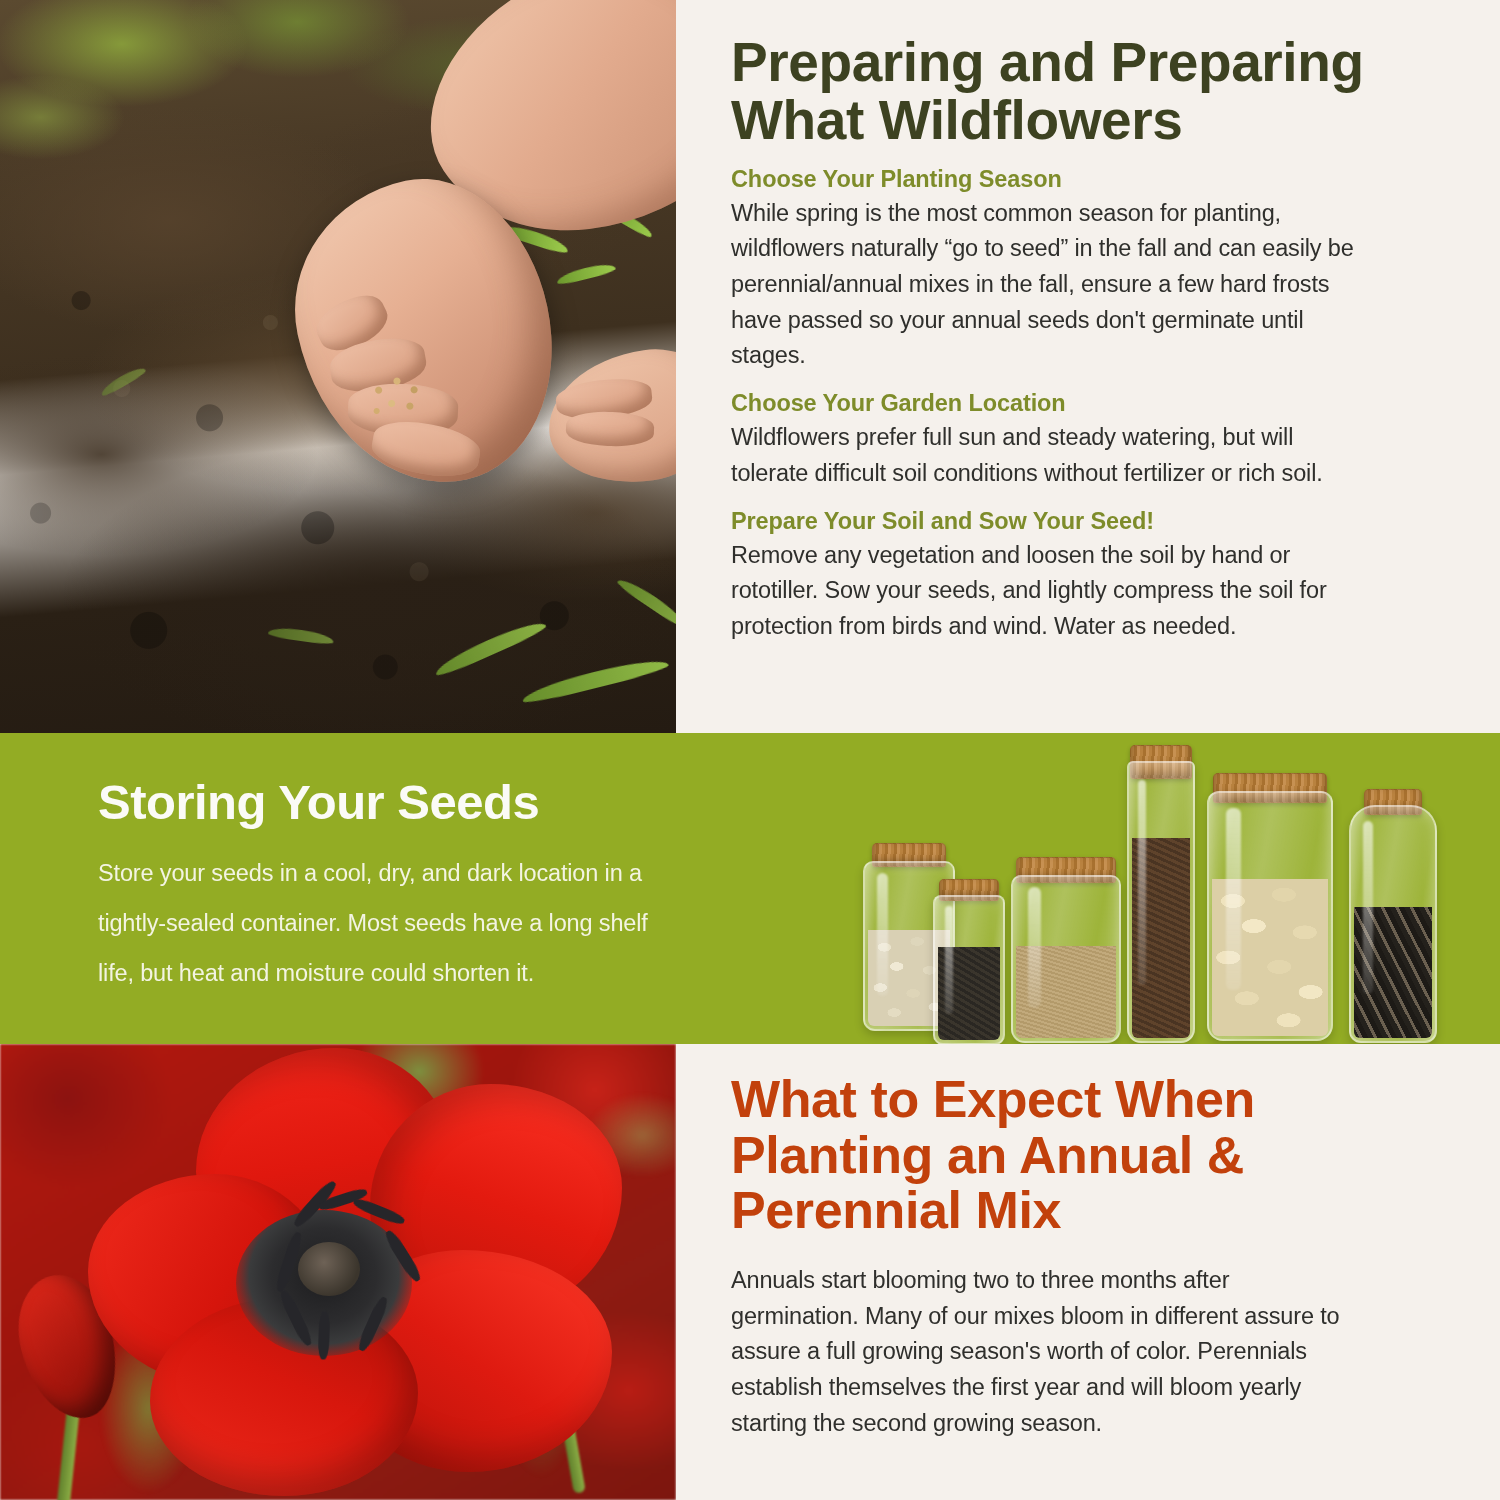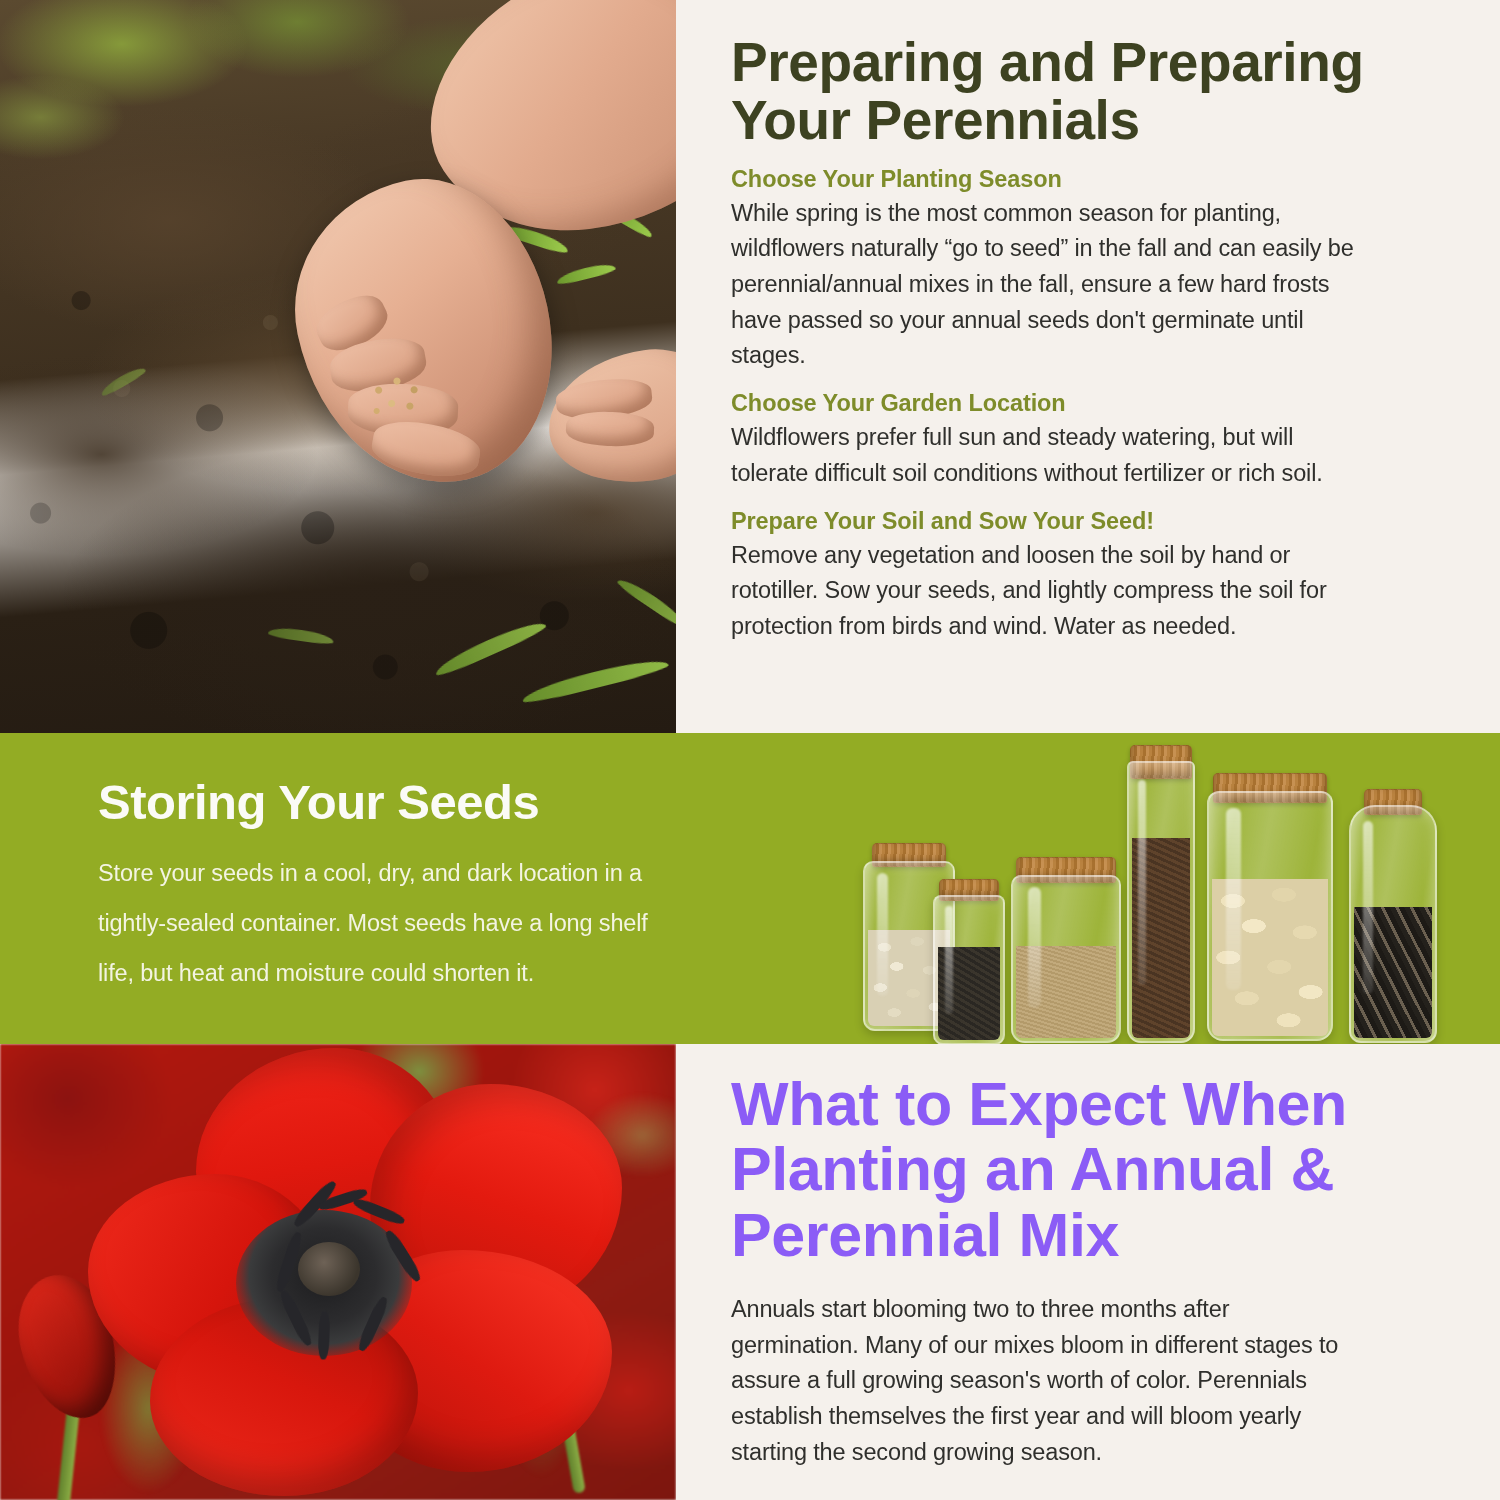--- a/index.html
+++ b/index.html
@@ -51,21 +51,21 @@
   .band-body .ln { display:block;margin-top:14px; }
 
   
   #jars { position:absolute; left:855px; top:10px; width:620px; height:300px; }
 
   
   #sec3-photo { left:0; top:1044px; width:676px; height:456px; overflow:hidden; }
   #sec3-text  { left:676px; top:1044px; width:824px; height:456px; background:#F5F1EC;
                 padding:28px 46px 0 55px; }
   .h3 {
-    font-size:61px; line-height:1.07; font-weight:bold; color:#8b5cf6;
+    font-size:52px; line-height:1.07; font-weight:bold; color:#c2410c;
     letter-spacing:-0.4px; font-stretch:condensed;
   }
   .h3 .ln { display:block; }
   .body3 { margin-top:24px; font-size:23.5px; line-height:1.52; color:#2F2F2C; letter-spacing:-0.15px; }
   .body3 .ln { display:block; }
 
   
   .soil { position:absolute; inset:0;
     background:
       radial-gradient(ellipse 180px 90px at 18% 6%,  rgba(142,168,60,.85), transparent 70%),
@@ -245,21 +245,21 @@
     <div class="finger" style="left:372px;top:424px;width:108px;height:50px;transform:rotate(10deg);"></div>
     <div class="seeds"></div>
     <div class="hand2"></div>
     <div class="finger" style="left:556px;top:380px;width:96px;height:38px;transform:rotate(-6deg);"></div>
     <div class="finger" style="left:566px;top:412px;width:88px;height:34px;transform:rotate(2deg);"></div>
   </div>
 
   <div class="panel" id="sec1-text">
     <div class="h1">
       <span class="ln">Preparing and Preparing</span>
-      <span class="ln">Your Perennials</span>
+      <span class="ln">What Wildflowers</span>
     </div>
 
     <div>
       <div class="sub">Choose Your Planting Season</div>
       <div class="body">
         <span class="ln">While spring is the most common season for planting,</span>
         <span class="ln">wildflowers naturally “go to seed” in the fall and can easily be</span>
         <span class="ln">perennial/annual mixes in the fall, ensure a few hard frosts</span>
         <span class="ln">have passed so your annual seeds don't germinate until</span>
         <span class="ln">stages.</span>
@@ -373,20 +373,20 @@
   </div>
 
   <div class="panel" id="sec3-text">
     <div class="h3">
       <span class="ln">What to Expect When</span>
       <span class="ln">Planting an Annual &amp;</span>
       <span class="ln">Perennial Mix</span>
     </div>
     <div class="body3">
       <span class="ln">Annuals start blooming two to three months after</span>
-      <span class="ln">germination. Many of our mixes bloom in different stages to</span>
+      <span class="ln">germination. Many of our mixes bloom in different assure to</span>
       <span class="ln">assure a full growing season's worth of color. Perennials</span>
       <span class="ln">establish themselves the first year and will bloom yearly</span>
       <span class="ln">starting the second growing season.</span>
     </div>
   </div>
 
 </div>
 
 </body></html>

